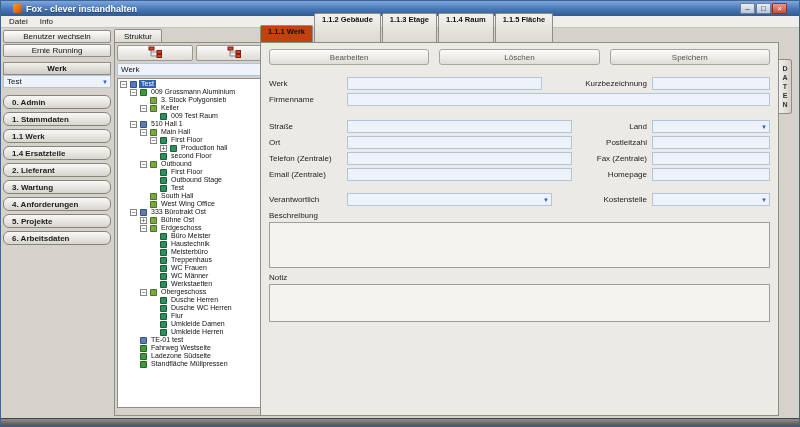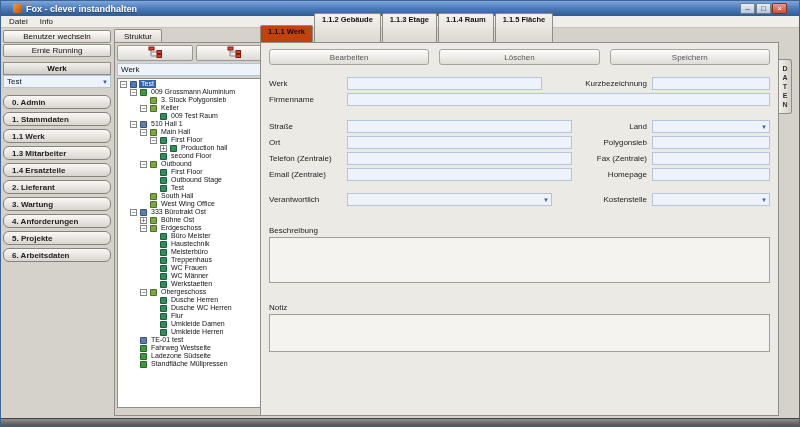--- a/index.html
+++ b/index.html
@@ -56,21 +56,21 @@
 .rlab{margin-left:auto;text-align:right;padding-right:5px;color:#222;flex-shrink:0;}
 .ti{height:13px;background:#eef3fb;border:1px solid #b3c5dd;font-size:8px;font-family:inherit;padding:0 2px;color:#111;}
 input.ti{outline:none;}
 .w195{width:195px;}.w225{width:225px;}.w118{width:118px;}.w205{width:205px;}
 .grow{flex:1;}
 .fullw{width:100%;}
 .combo{display:flex;align-items:center;justify-content:space-between;padding:0 2px 0 3px;}
 .combo-val{flex:1;overflow:hidden;white-space:nowrap;}
 .combo-arrow{color:#2e5fc4;font-size:6px;line-height:6px;flex-shrink:0;}
 .gap8{height:8px;}.gap6{height:6px;}
-.talab{margin:20px 0 2px;color:#222;}
+.talab{margin:5px 0 2px;color:#222;}
 .ta{background:#f4f3f0;border:1px solid #a19e98;}
 .h46{height:46px;}.h38{height:38px;}
 </style>
 </head>
 <body>
 
 <div class="window">
   <div class="titlebar">
     <span class="app-icon"></span>
     <span class="title">Fox - clever instandhalten</span>
@@ -92,21 +92,20 @@
       <div class="sbtn">Ernie Running</div>
       <div class="werk-head">Werk</div>
       <div class="ti combo fullw side-combo">
         <span class="combo-val">Test</span>
         <span class="combo-arrow">▼</span>
       </div>
       <div class="nav">
           <div class="nav-btn">0. Admin</div>
           <div class="nav-btn">1. Stammdaten</div>
           <div class="nav-btn">1.1 Werk</div>
-          <div class="nav-btn">1.3 Mitarbeiter</div>
           <div class="nav-btn">1.4 Ersatzteile</div>
           <div class="nav-btn">2. Lieferant</div>
           <div class="nav-btn">3. Wartung</div>
           <div class="nav-btn">4. Anforderungen</div>
           <div class="nav-btn">5. Projekte</div>
           <div class="nav-btn">6. Arbeitsdaten</div>
         </div>
     </div>
 
     <div class="struct">
@@ -350,21 +349,21 @@
           <input class="ti w225" value="" style="">
           <span class="rlab">Land</span>
           <div class="ti combo w118">
             <span class="combo-val"></span>
             <span class="combo-arrow">▼</span>
           </div>
         </div>
         <div class="fr">
           <span class="lab">Ort</span>
           <input class="ti w225" value="" style="">
-          <span class="rlab">Polygonsieb</span>
+          <span class="rlab">Postleitzahl</span>
           <input class="ti w118" value="" style="">
         </div>
         <div class="fr">
           <span class="lab">Telefon (Zentrale)</span>
           <input class="ti w225" value="" style="">
           <span class="rlab">Fax (Zentrale)</span>
           <input class="ti w118" value="" style="">
         </div>
         <div class="fr">
           <span class="lab">Email (Zentrale)</span>

